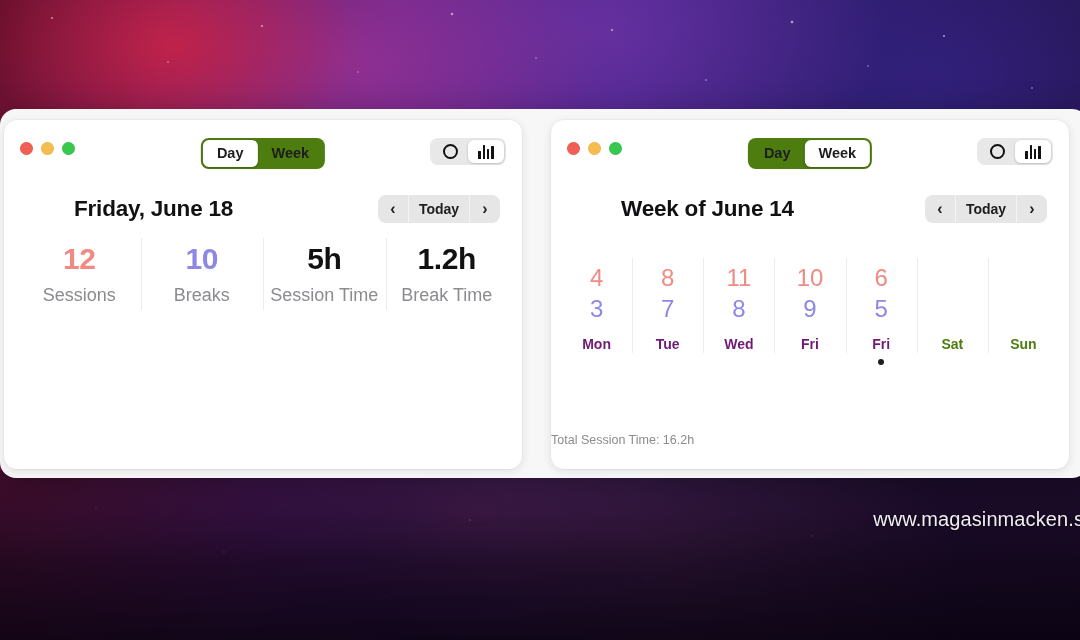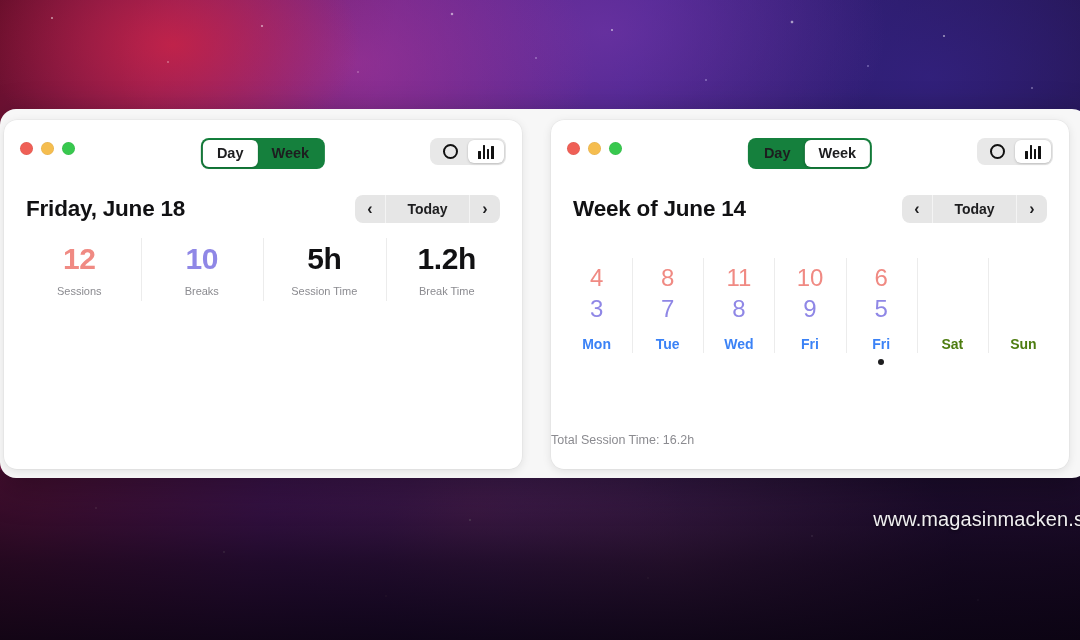--- a/index.html
+++ b/index.html
@@ -84,21 +84,21 @@
   }
   .traffic { position: absolute; left: 16px; top: 22px; display: flex; gap: 8px; }
   .dot { width: 13px; height: 13px; border-radius: 50%; }
   .dot.red    { background: #ef5f56; box-shadow: inset 0 0 0 0.5px rgba(0,0,0,0.08); }
   .dot.yellow { background: #f5bd4f; box-shadow: inset 0 0 0 0.5px rgba(0,0,0,0.08); }
   .dot.green  { background: #38c84e; box-shadow: inset 0 0 0 0.5px rgba(0,0,0,0.08); }
 
   
   .seg {
     position: absolute; left: 50%; top: 18px; transform: translateX(-50%);
-    display: flex; background: #15803d; border-radius: 8px; padding: 2px;
+    display: flex; background: #4d7c0f; border-radius: 8px; padding: 2px;
   }
   .seg-item {
     padding: 4px 14px 5px; font-size: 14.5px; font-weight: 600;
     color: #1d1d1f; border-radius: 6px; line-height: 1.25;
   }
   .seg-item.active {
     background: #ffffff;
     box-shadow: 0 1px 2.5px rgba(0,0,0,0.16), 0 0 0 0.5px rgba(0,0,0,0.04);
   }
 
@@ -115,61 +115,61 @@
     background: #ffffff;
     box-shadow: 0 1px 2.5px rgba(0,0,0,0.16), 0 0 0 0.5px rgba(0,0,0,0.04);
   }
   .ring { width: 15px; height: 15px; border: 2.4px solid #111; border-radius: 50%; }
   .bars { display: flex; align-items: flex-end; gap: 1.6px; height: 15px; }
   .bars i { width: 2.6px; background: #111; border-radius: 0.5px; display: block; }
 
   
   .head-row {
     position: relative; height: 54px; padding: 0 22px;
-    display: flex; align-items: center; justify-content: space-between;
+    display: flex; align-items: center; justify-content: space-between; margin-left: 48px;
   }
   .date-title { font-size: 22.5px; font-weight: 700; color: #111113; letter-spacing: -0.2px; }
   .nav {
     display: flex; background: #e6e6e6; border-radius: 8px; overflow: hidden;
     font-size: 14px; font-weight: 600; color: #1d1d1f;
   }
   .nav > div { padding: 5px 0; display: flex; align-items: center; justify-content: center; }
   .nav .arrow { width: 30px; font-size: 16px; font-weight: 700; }
-  .nav .today { width: 85px; border-left: 1px solid #f4f4f4; border-right: 1px solid #f4f4f4; }
+  .nav .today { width: 62px; border-left: 1px solid #f4f4f4; border-right: 1px solid #f4f4f4; }
 
   
   .stats { display: flex; padding: 0 14px; }
   .stat { flex: 1; text-align: center; position: relative; padding: 6px 0; }
   .stat + .stat::before {
     content: ""; position: absolute; left: 0; top: 2px; bottom: 2px;
     width: 1px; background: #ececec;
   }
   .stat-val { font-size: 30px; font-weight: 600; line-height: 1.12; letter-spacing: -0.4px; }
-  .stat-lab { font-size: 11px; color: #8b8b90; margin-top: 9px; }
+  .stat-lab { font-size: 18px; color: #8b8b90; margin-top: 9px; }
 
   
   .timeline-wrap { position: absolute; left: 24px; right: 16px; bottom: 22px; }
   .timeline { position: relative; height: 9px; border-radius: 2px; background: #e9e9e9; overflow: hidden; }
   .tl-block { position: absolute; top: 0; height: 9px; background: #f4837c; }
   .tl-break { position: absolute; top: 0; height: 9px; background: #7b72e8; }
   .tl-labels {
     display: flex; justify-content: space-between;
     margin-top: 8px; font-size: 12.5px; color: #8b8b90;
   }
 
   
   .week { display: flex; margin-top: 22px; padding: 0 10px; }
   .day-col { flex: 1; text-align: center; position: relative; padding: 6px 0 2px; }
   .day-col + .day-col::before {
     content: ""; position: absolute; left: 0; top: 0; bottom: 14px;
     width: 1px; background: #ececec;
   }
   .d-sessions { font-size: 24px; font-weight: 500; color: #f08a83; line-height: 1.2; min-height: 29px; }
   .d-breaks   { font-size: 24px; font-weight: 500; color: #8f87e6; line-height: 1.2; min-height: 29px; margin-top: 2px; }
-  .d-name     { font-size: 14px; font-weight: 700; color: #3b82f6; margin-top: 12px; }
+  .d-name     { font-size: 14px; font-weight: 700; color: #701a75; margin-top: 12px; }
   .d-name.muted { color: #4d7c0f; font-weight: 600; }
   .d-dot { width: 6px; height: 6px; border-radius: 50%; background: #1d1d1f; margin: 7px auto 0; }
   .d-dot.hidden { visibility: hidden; }
   .week-total {
     position: absolute; left: 0; right: 0; bottom: 22px;
     text-align: left; font-size: 12.5px; color: #8b8b90;
   }
 </style>
 </head>
 <body>

